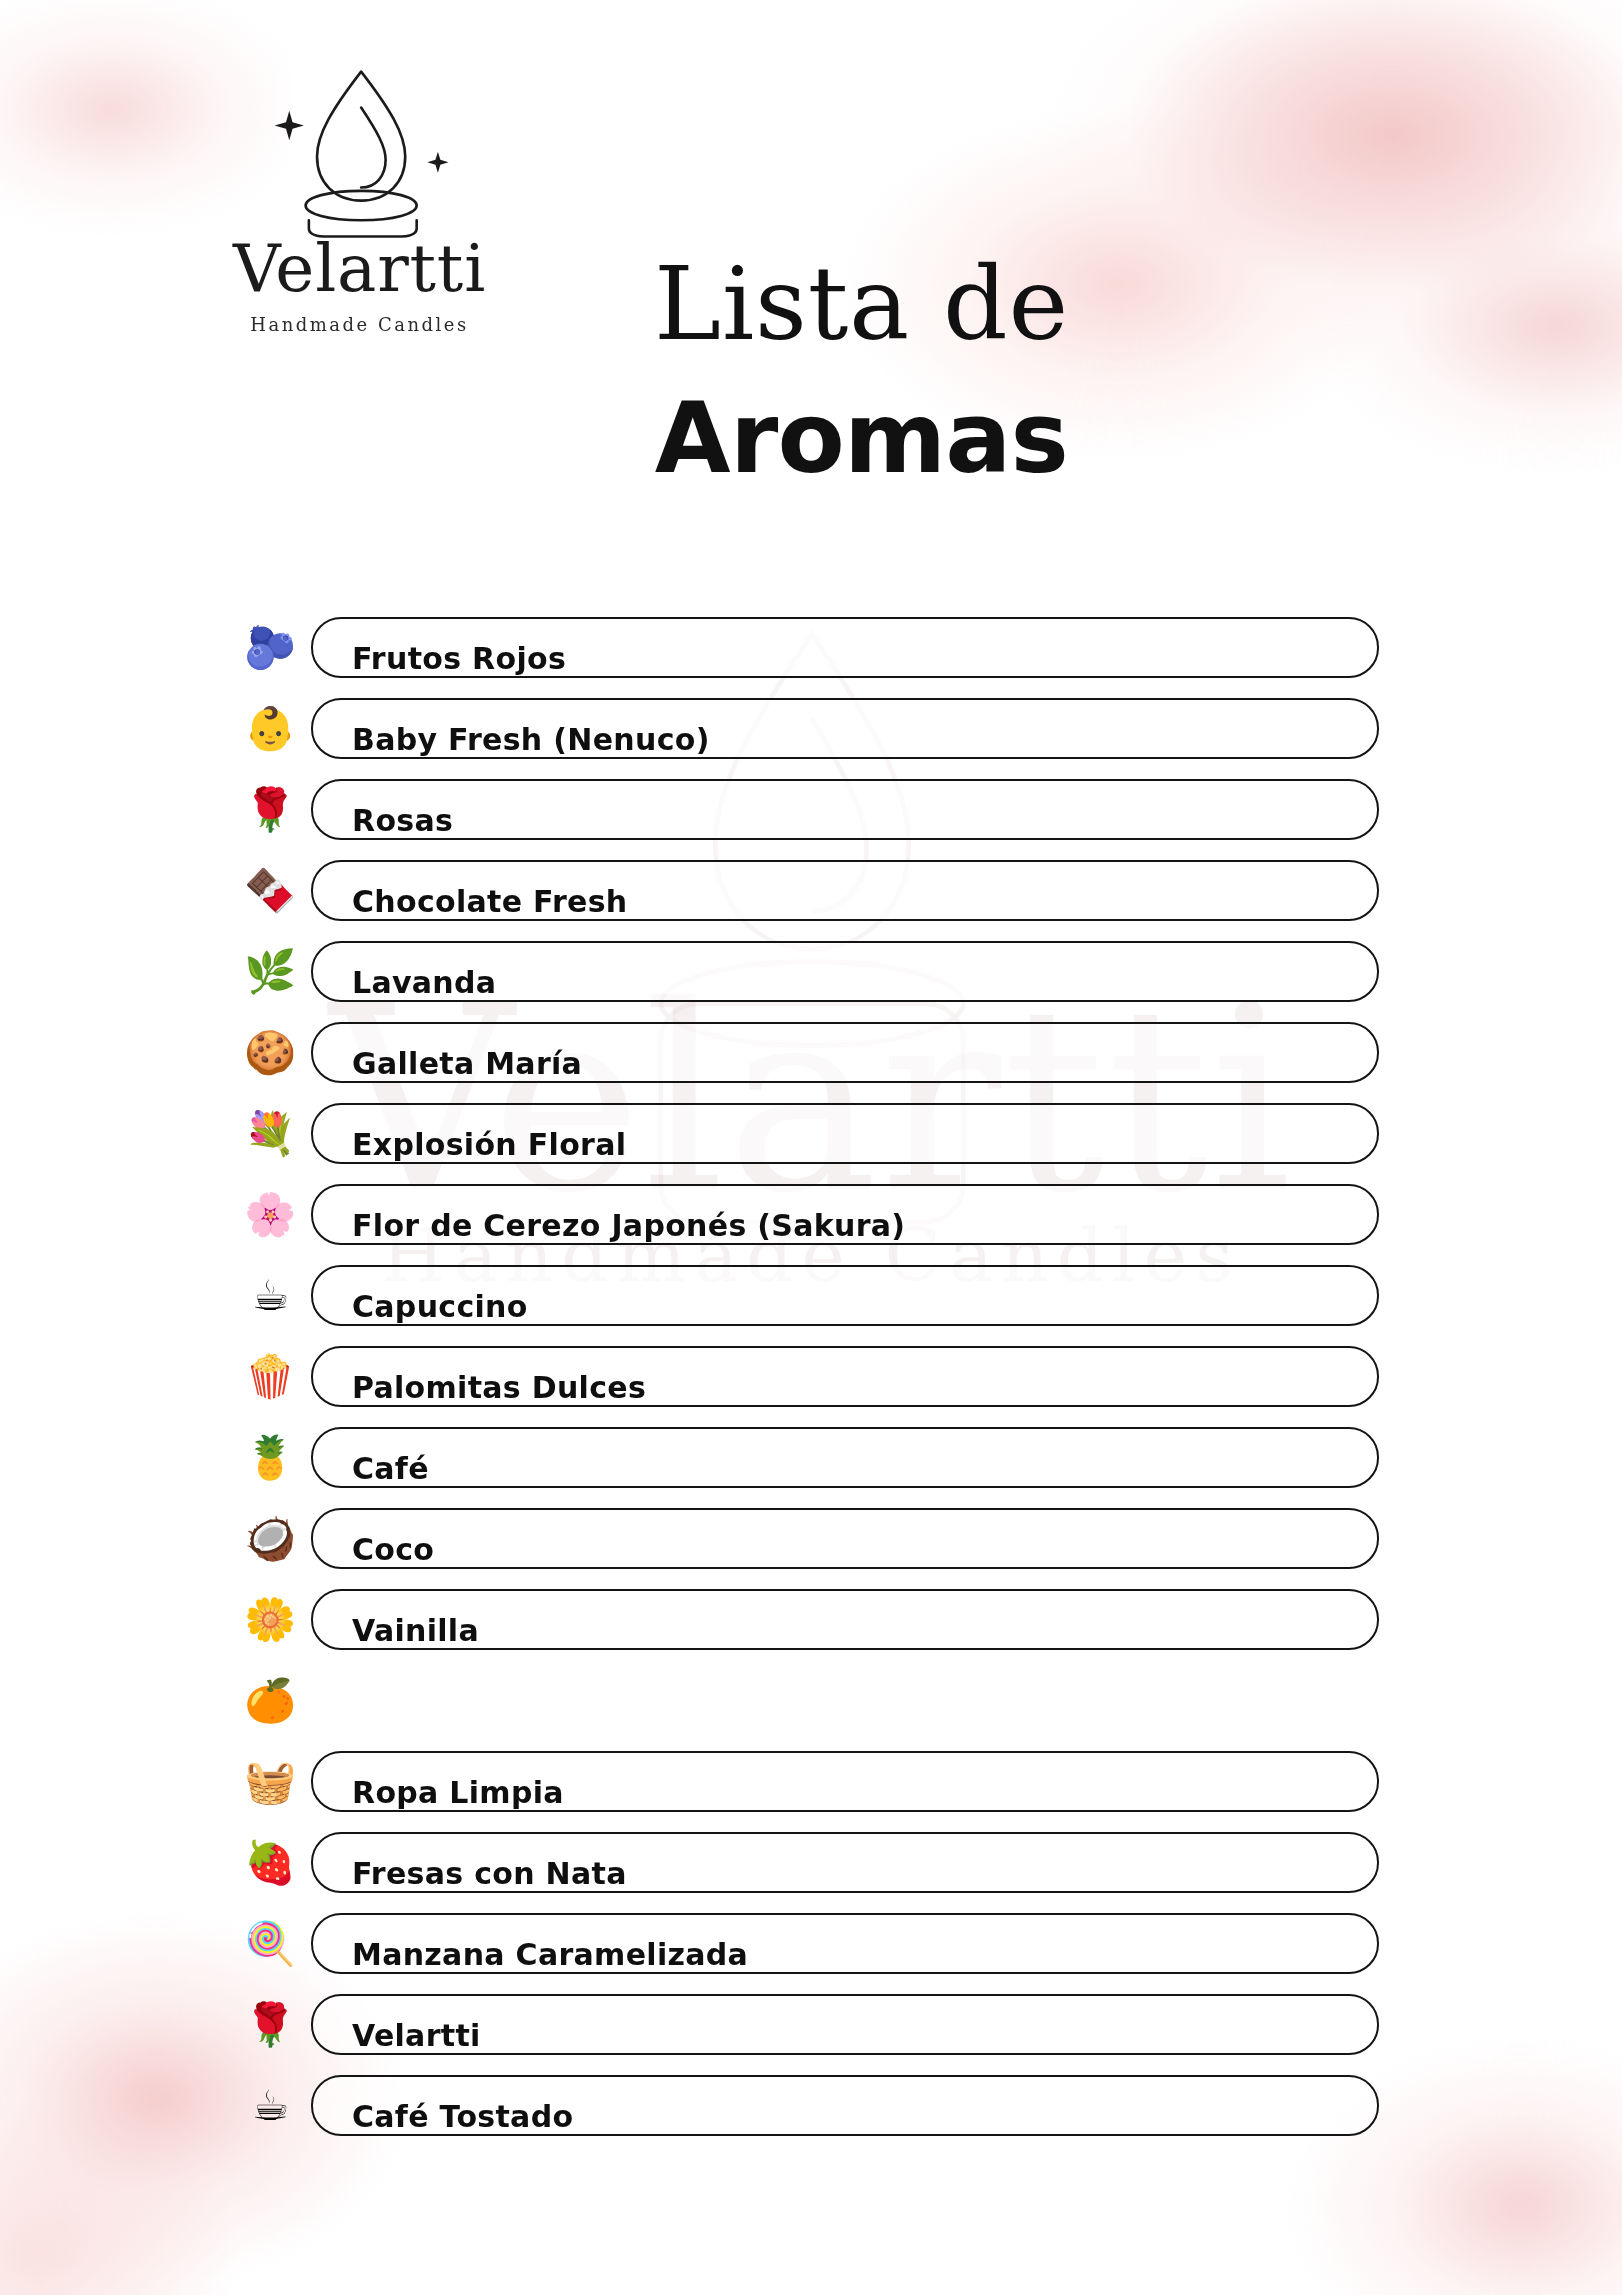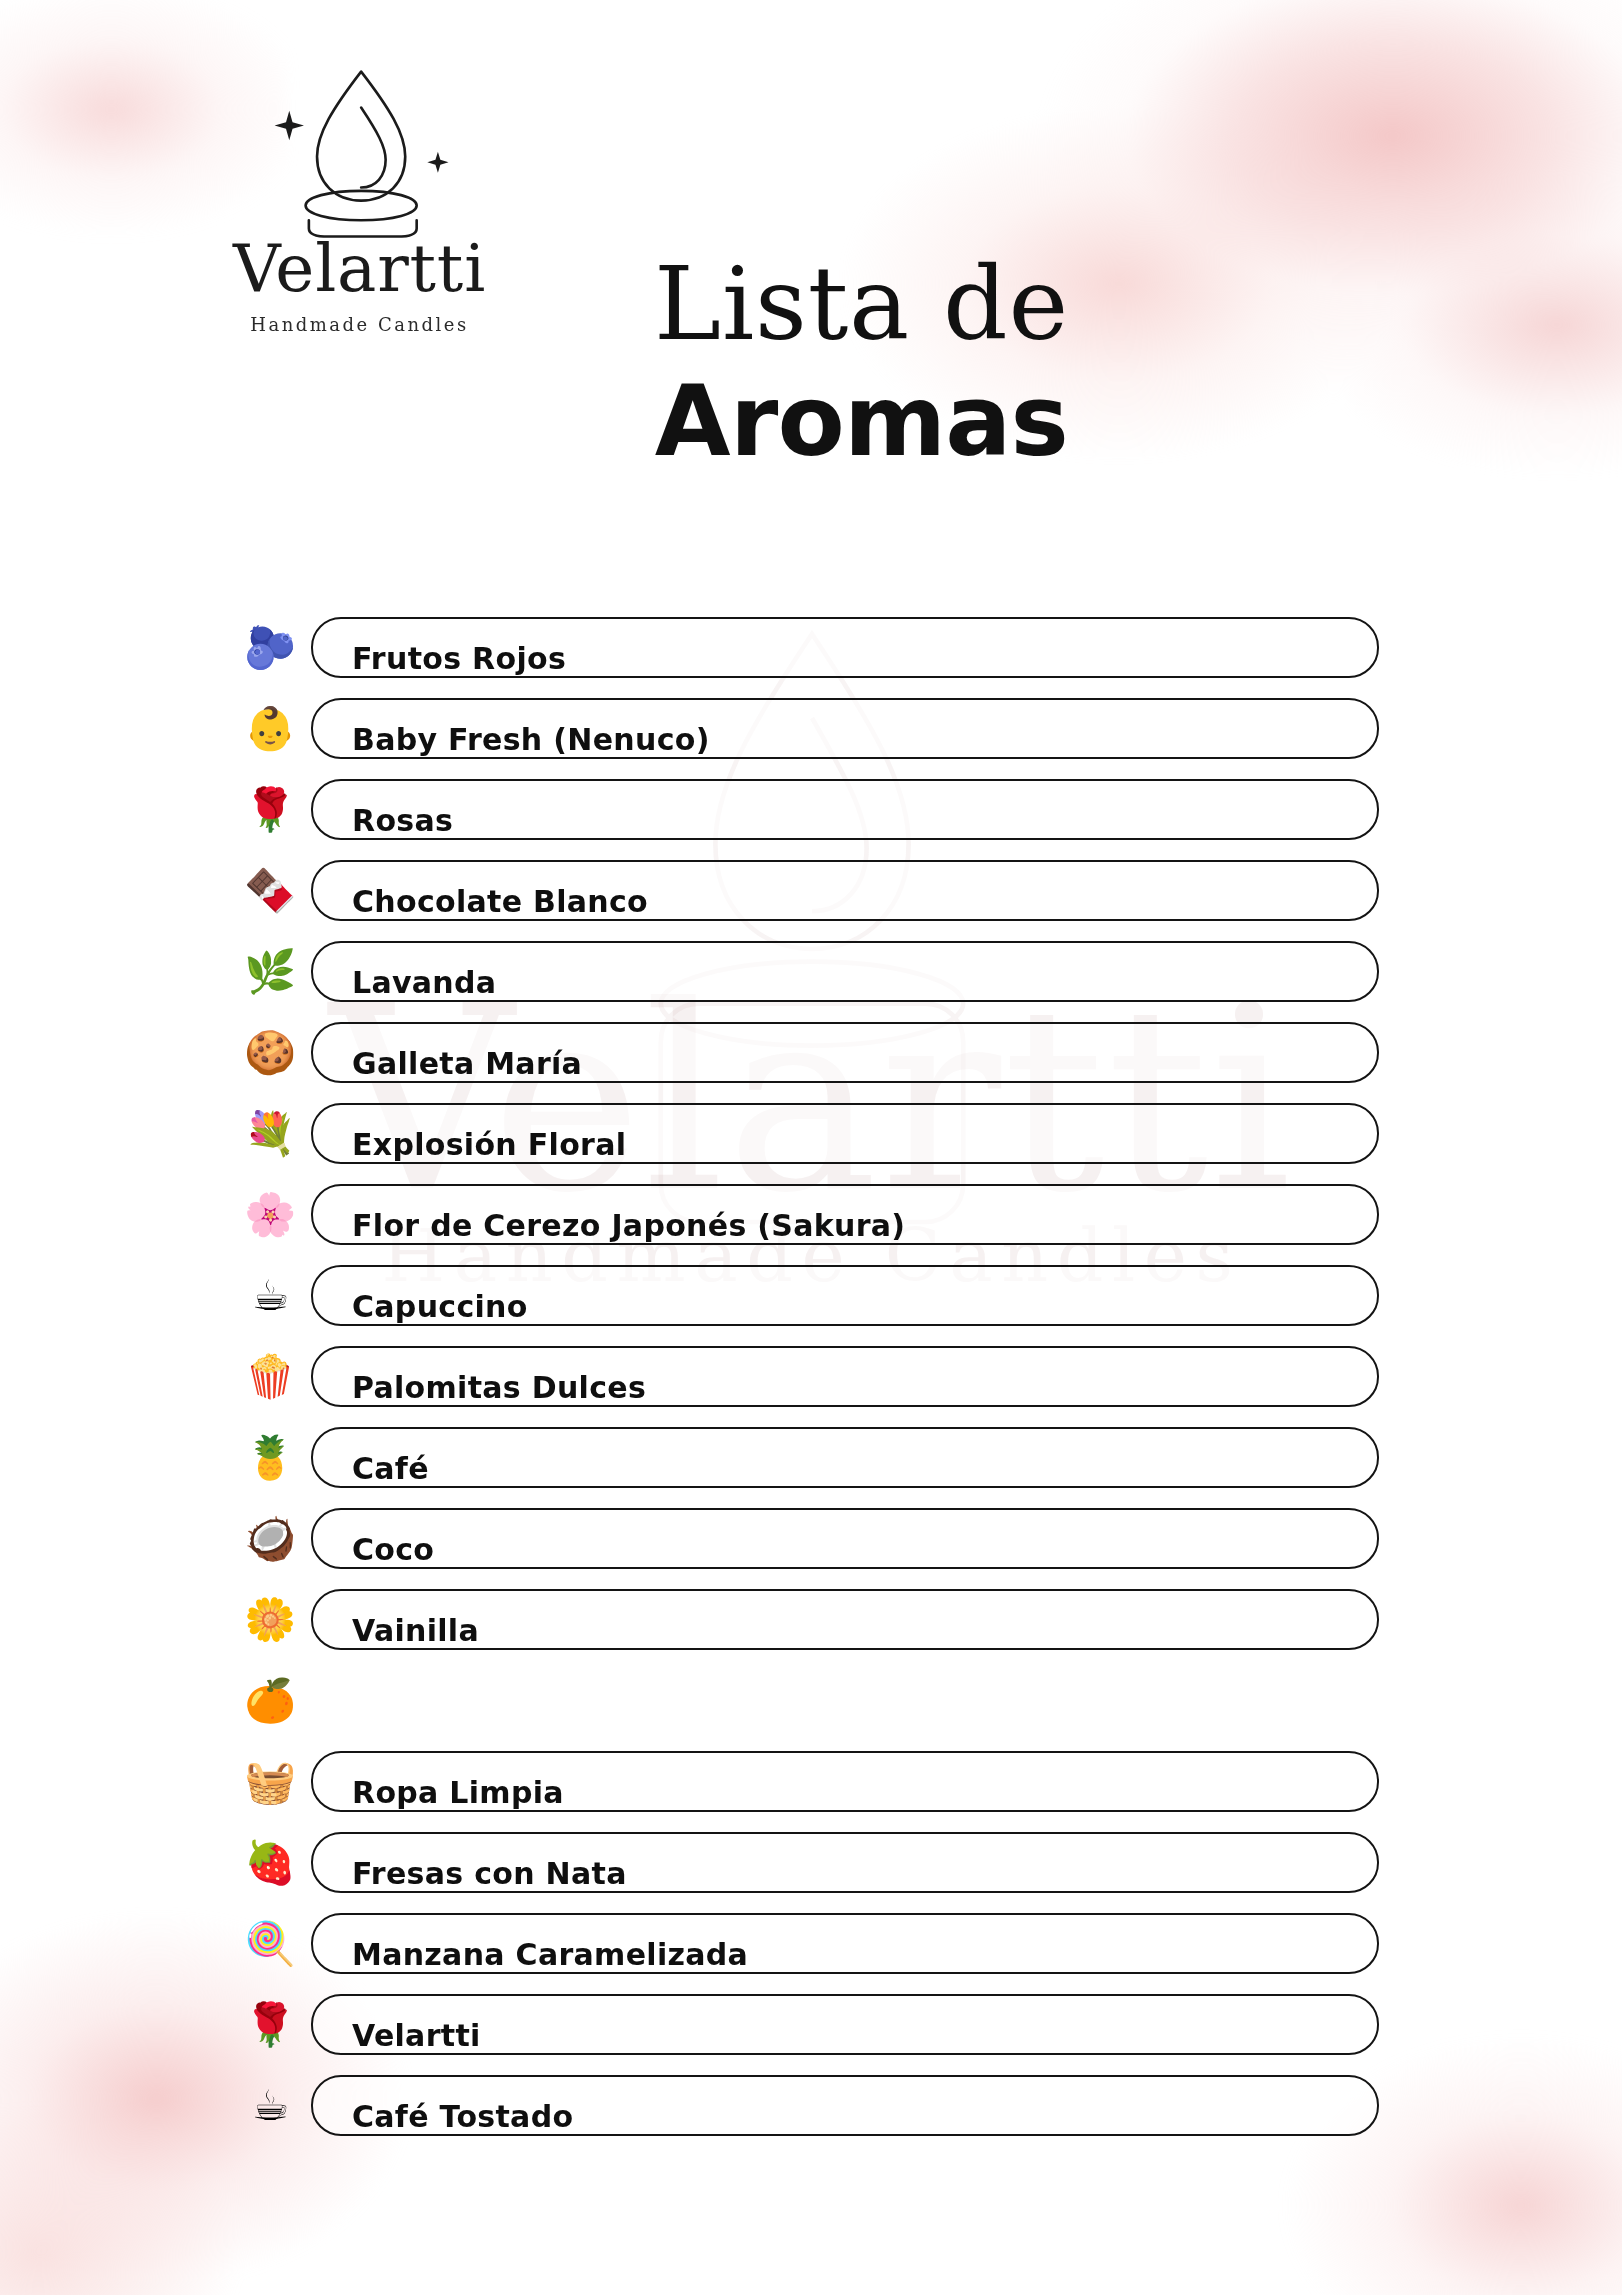--- a/index.html
+++ b/index.html
@@ -154,21 +154,21 @@
     color: #111111;
     letter-spacing: 0.8px;
   }
   .title-line2 {
     font-family: "DejaVu Sans", sans-serif;
     font-weight: bold;
     font-size: 98px;
     line-height: 1.05;
     color: #111111;
     letter-spacing: -0.8px;
-    margin-top: 15px;
+    margin-top: 32px;
   }
 
   
   .aroma-list {
     position: absolute;
     top: 607px;
     left: 230px;
     width: 1149px;
   }
   .aroma-row {
@@ -268,21 +268,21 @@
       </div>
       <div class="aroma-row">
         <div class="aroma-icon">🌹</div>
         <div class="aroma-pill">
           <span class="aroma-label">Rosas</span>
         </div>
       </div>
       <div class="aroma-row">
         <div class="aroma-icon">🍫</div>
         <div class="aroma-pill">
-          <span class="aroma-label">Chocolate Blanco</span>
+          <span class="aroma-label">Chocolate Fresh</span>
         </div>
       </div>
       <div class="aroma-row">
         <div class="aroma-icon">🌿</div>
         <div class="aroma-pill">
           <span class="aroma-label">Lavanda</span>
         </div>
       </div>
       <div class="aroma-row">
         <div class="aroma-icon">🍪</div>

